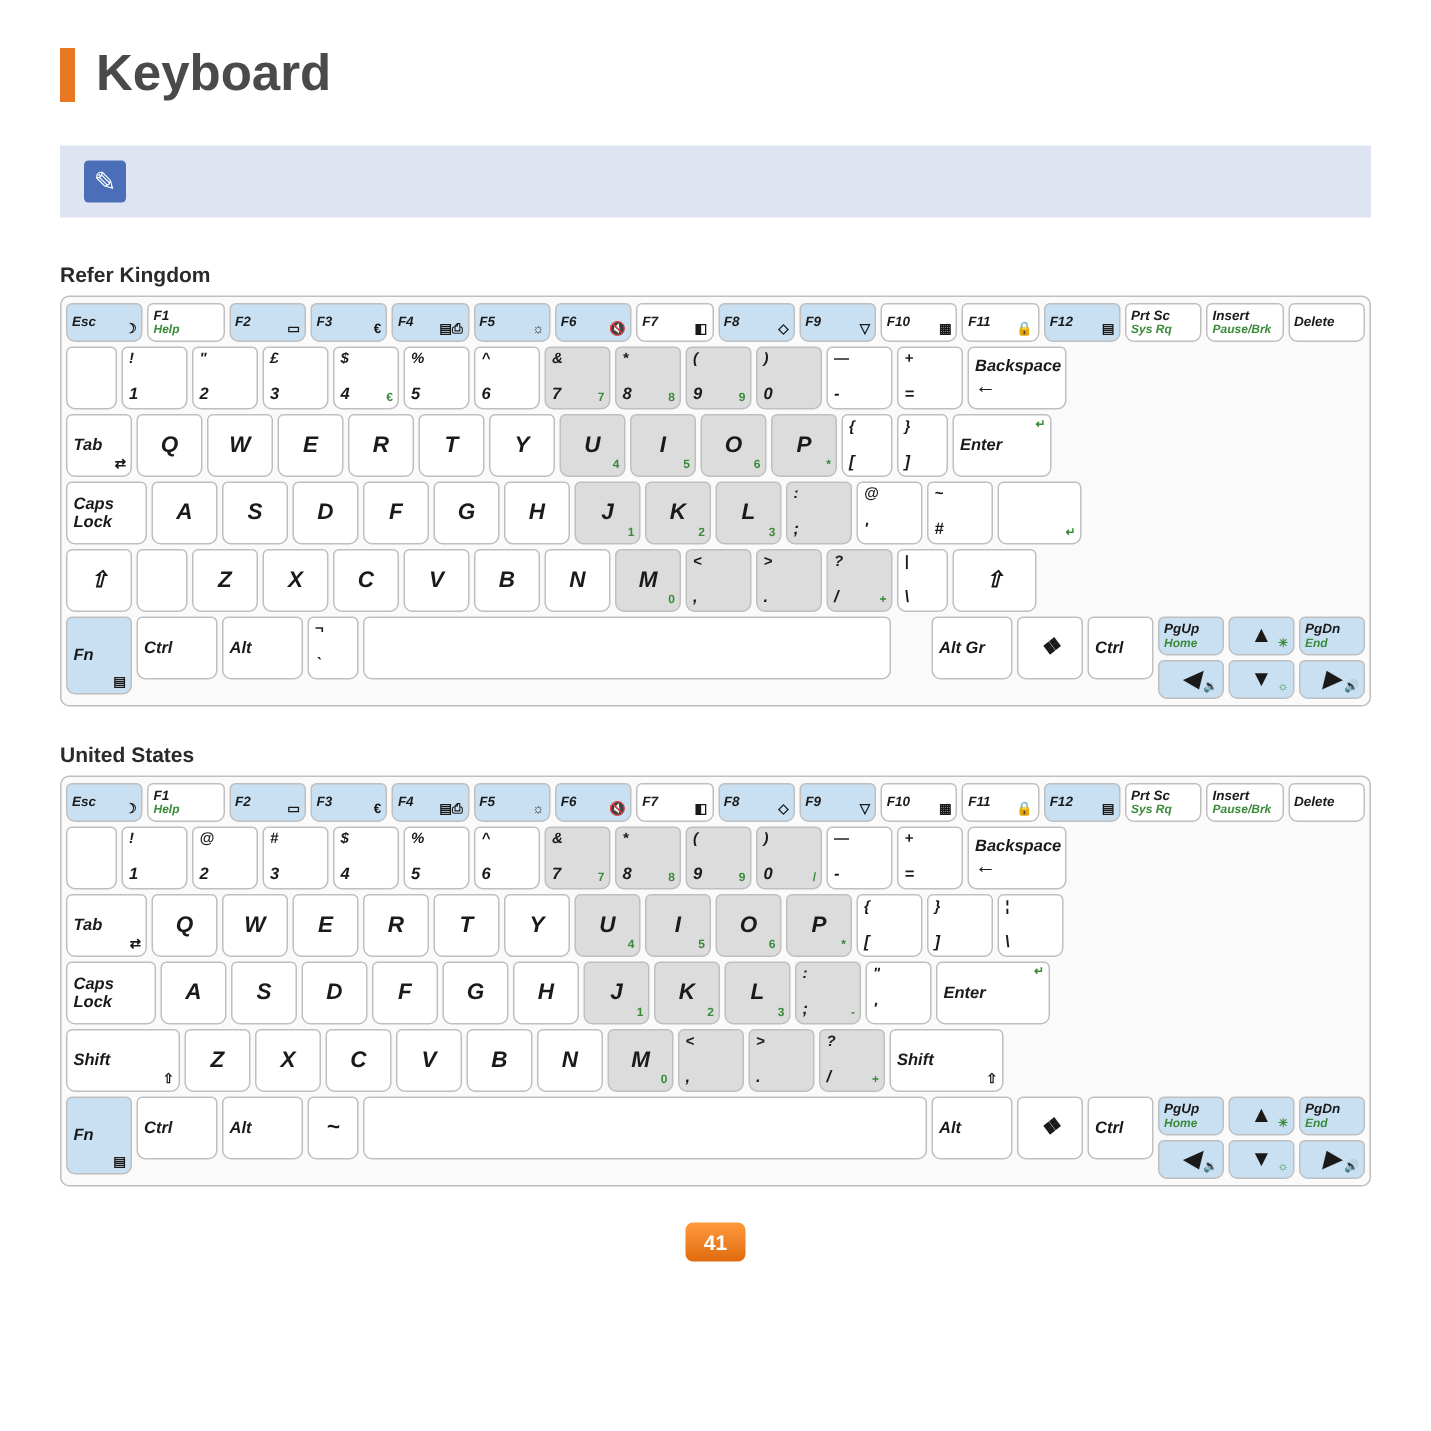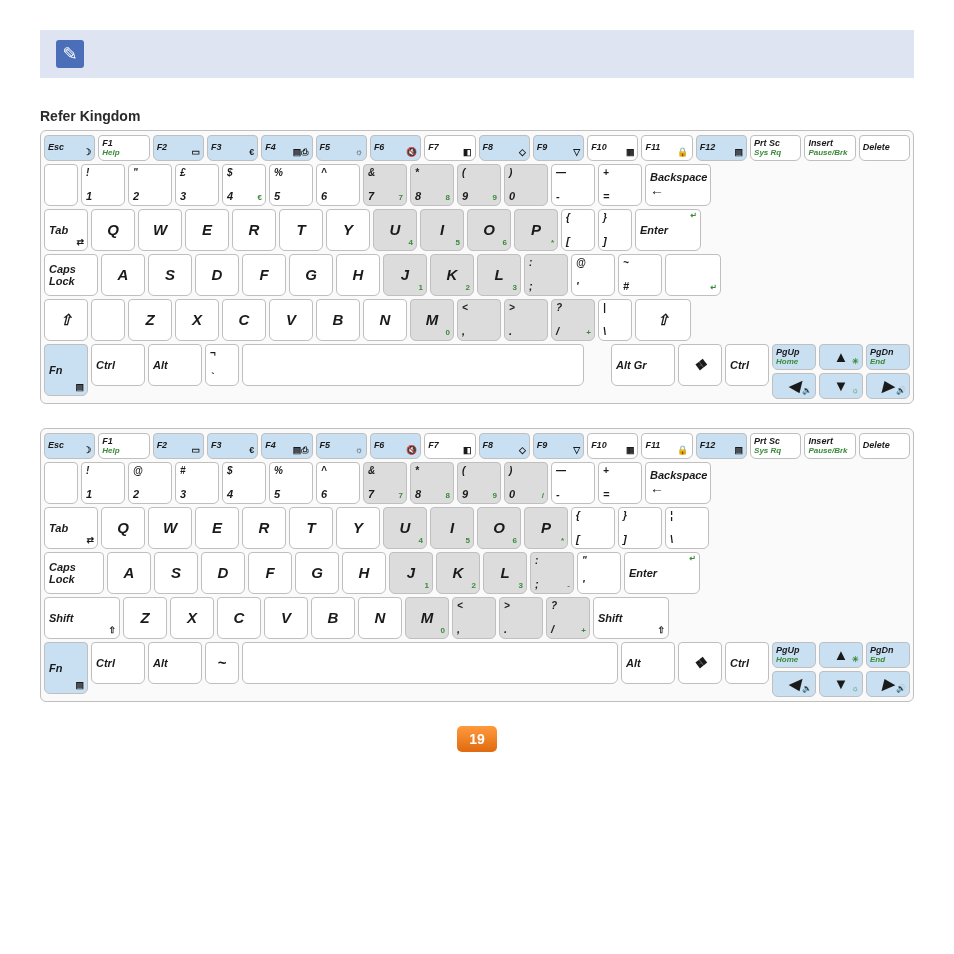--- a/index.html
+++ b/index.html
@@ -117,20 +117,24 @@
   font-size:14px;
   display:flex;
   align-items:center;
   justify-content:center;
 }
 </style>
 </head>
 <body>
 <div class="page">
 
+<div class="title-row">
+  <div class="title-bar"></div>
+  <h1>Keyboard</h1>
+</div>
 
 <div class="note">
   <div class="note-icon">✎</div>
 </div>
 
 <div id="keyboards">
       <h3>Refer Kingdom</h3>
       <div class="kb">
         <div class="krow">
           <div class="key small fn" style="flex: 1 1 0%;">
@@ -421,21 +425,21 @@
             <span>Ctrl</span>
           </div>
           <div class="key" style="width: 54px;">
             <span>Alt</span>
           </div>
           <div class="key" style="width: 34px;">
             <span class="top">¬</span>
             <span class="bot">`</span>
           </div>
           <div class="spacer key" style="min-width: 160px; flex: 1 1 0%;"></div>
-          <div class="key" style="width: 64px; margin-left: 24px;">
+          <div class="key" style="width: 54px; margin-left: 24px;">
             <span>Alt Gr</span>
           </div>
           <div class="key" style="width: 44px; align-items: center;">
             <span style="font-size:15px;">❖</span>
           </div>
           <div class="key" style="width: 44px;">
             <span>Ctrl</span>
           </div>
           <div style="display: flex; flex-direction: column; gap: 3px;">
             <div style="display: flex; gap: 3px;">
@@ -462,20 +466,21 @@
                 <span class="corner">☼</span>
               </div>
               <div class="key small fn" style="align-items: center; width: 44px;">
                 <span style="font-size:15px;">▶</span>
                 <span class="corner">🔊</span>
               </div>
             </div>
           </div>
         </div>
       </div>
+      <h3>United States</h3>
       <div class="kb">
         <div class="krow">
           <div class="key small fn" style="flex: 1 1 0%;">
             <span>Esc</span>
             <span class="glyph" style="position:absolute;bottom:2px;right:3px;font-size:9px;">☽</span>
           </div>
           <div class="key small" style="flex: 1 1 0%;">
             <span>F1</span>
             <span class="sub">Help</span>
           </div>
@@ -793,15 +798,15 @@
               <div class="key small fn" style="align-items: center; width: 44px;">
                 <span style="font-size:15px;">▶</span>
                 <span class="corner">🔊</span>
               </div>
             </div>
           </div>
         </div>
       </div>
     </div>
 
-<div class="pagenum">19</div>
+<div class="pagenum">41</div>
 
 </div>
 
 </body></html>

